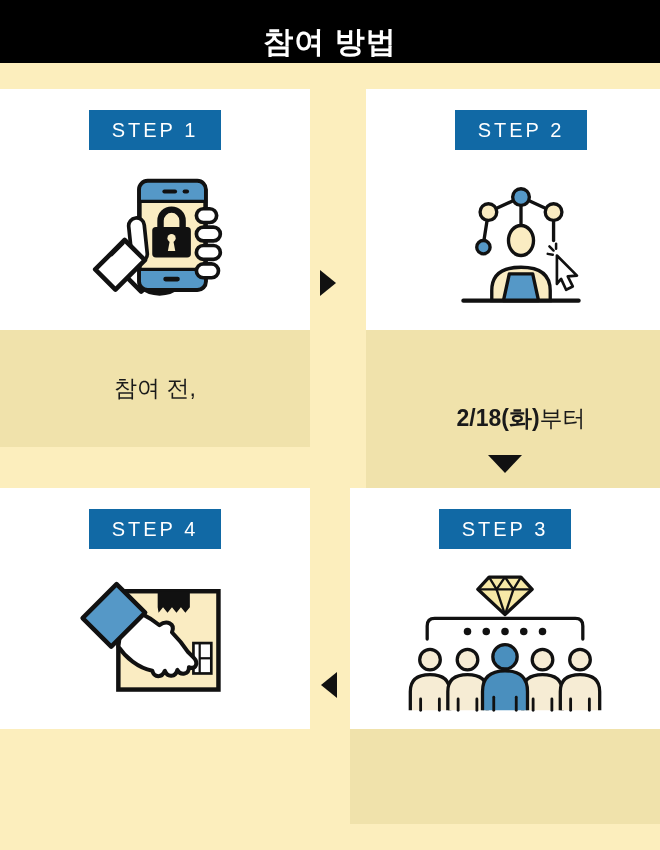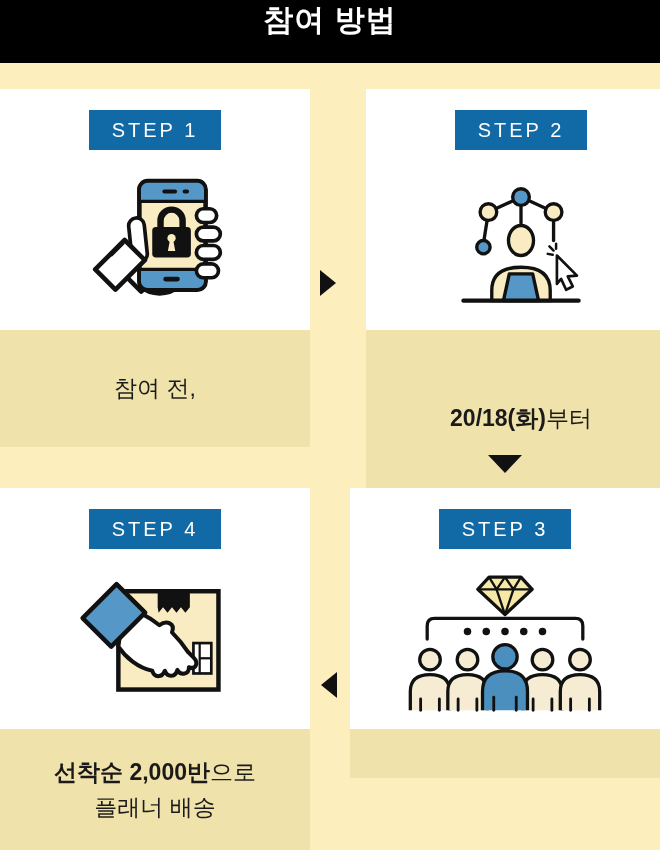--- a/index.html
+++ b/index.html
@@ -1,20 +1,20 @@
 <!DOCTYPE html>
 <html><head>
 <meta charset="utf-8">
 <style>
   html,body{margin:0;padding:0;}
   body{font-family:"Liberation Sans","DejaVu Sans",sans-serif;}
   .stage{position:relative;width:660px;height:850px;background:#FCEEBD;overflow:hidden;}
 
   .header{position:absolute;left:0;top:0;width:660px;height:63px;background:#000000;
-          display:flex;align-items:flex-start;justify-content:center;}
+          display:flex;align-items:flex-end;justify-content:center;}
   .header .title{color:#FFFFFF;font-size:30px;font-weight:700;letter-spacing:1px;}
 
   .panel{position:absolute;width:310px;display:flex;flex-direction:column;}
   .panel .icon-area{background:#FFFFFF;height:241px;display:flex;flex-direction:column;align-items:center;}
   .panel .badge{margin-top:21px;width:132px;height:40px;background:#1169A5;color:#FFFFFF;
                 font-size:20px;letter-spacing:3px;display:flex;align-items:center;justify-content:center;}
   .panel .icon-wrap{flex:1;display:flex;align-items:center;justify-content:center;width:100%;}
   .panel .caption{flex:1;background:#F0E2AB;display:flex;flex-direction:column;
                   align-items:center;justify-content:center;}
   .cap-line{font-size:23px;line-height:35px;color:#1A1A1A;text-align:center;}
@@ -99,21 +99,21 @@
           <polygon points="128,98 152,122 141,123 147,135 139,139 133,126 128,132" fill="#FFFFFF" stroke="#111111" stroke-width="3.2" stroke-linejoin="round"></polygon>
           <g stroke="#111111" stroke-width="3" stroke-linecap="round">
             <line x1="117" y1="96" x2="123" y2="97"></line>
             <line x1="119" y1="87" x2="124" y2="92"></line>
             <line x1="127" y1="84" x2="127" y2="90"></line>
           </g>
         </svg>
       </div>
     </div>
     <div class="caption">
-      <div class="cap-line"><span class="bd">20/18(화)</span><span class="rg">부터</span></div>
+      <div class="cap-line"><span class="bd">2/18(화)</span><span class="rg">부터</span></div>
     </div>
   </section>
 
   <section class="panel" style="left:0;top:488px;height:362px;">
     <div class="icon-area">
       <div class="badge">STEP 4</div>
       <div class="icon-wrap">
         <svg width="152" height="143" viewBox="0 0 170 160">
           <rect x="44" y="26" width="112" height="110" fill="#FAECC2" stroke="#111111" stroke-width="5"></rect>
           <polygon points="88,26 124,26 124,44 119,50 114,44 109,50 104,44 99,50 94,44 89,50 88,44" fill="#111111"></polygon>
@@ -129,27 +129,23 @@
                    C134,106 131,114 123,111
                    C123,119 114,121 110,114
                    C108,122 99,123 96,115
                    C93,123 84,123 82,115
                    C66,112 52,100 44,88 Z" fill="#FFFFFF" stroke="#111111" stroke-width="4.5" stroke-linejoin="round"></path>
 
           <polygon points="4,56 42,18 74,50 36,88" fill="#5598C7" stroke="#111111" stroke-width="5" stroke-linejoin="round"></polygon>
         </svg>
       </div>
     </div>
-    <div class="caption">
-      <div class="cap-line"><span class="bd">선착순 2,000반</span><span class="rg">으로</span></div>
-      <div class="cap-line"><span class="rg">플래너 배송</span></div>
-    </div>
-  </section>
-
-  <section class="panel" style="left:350px;top:488px;height:290px;">
+  </section>
+
+  <section class="panel" style="left:350px;top:488px;height:336px;">
     <div class="icon-area">
       <div class="badge">STEP 3</div>
       <div class="icon-wrap">
         <svg width="198" height="150" viewBox="0 0 210 160">
 
           <path d="M22,80 L22,66 Q22,58 30,58 L180,58 Q188,58 188,66 L188,80" fill="none" stroke="#111111" stroke-width="3.5" stroke-linecap="round"></path>
 
           <polygon points="88,14 122,14 134,27 105,54 76,27" fill="#F6E8A6" stroke="#111111" stroke-width="3.5" stroke-linejoin="round"></polygon>
           <polyline points="88,14 96,27 105,14 114,27 122,14" fill="none" stroke="#111111" stroke-width="2.5" stroke-linejoin="round"></polyline>
           <line x1="76" y1="27" x2="134" y2="27" stroke="#111111" stroke-width="2.5"></line>

